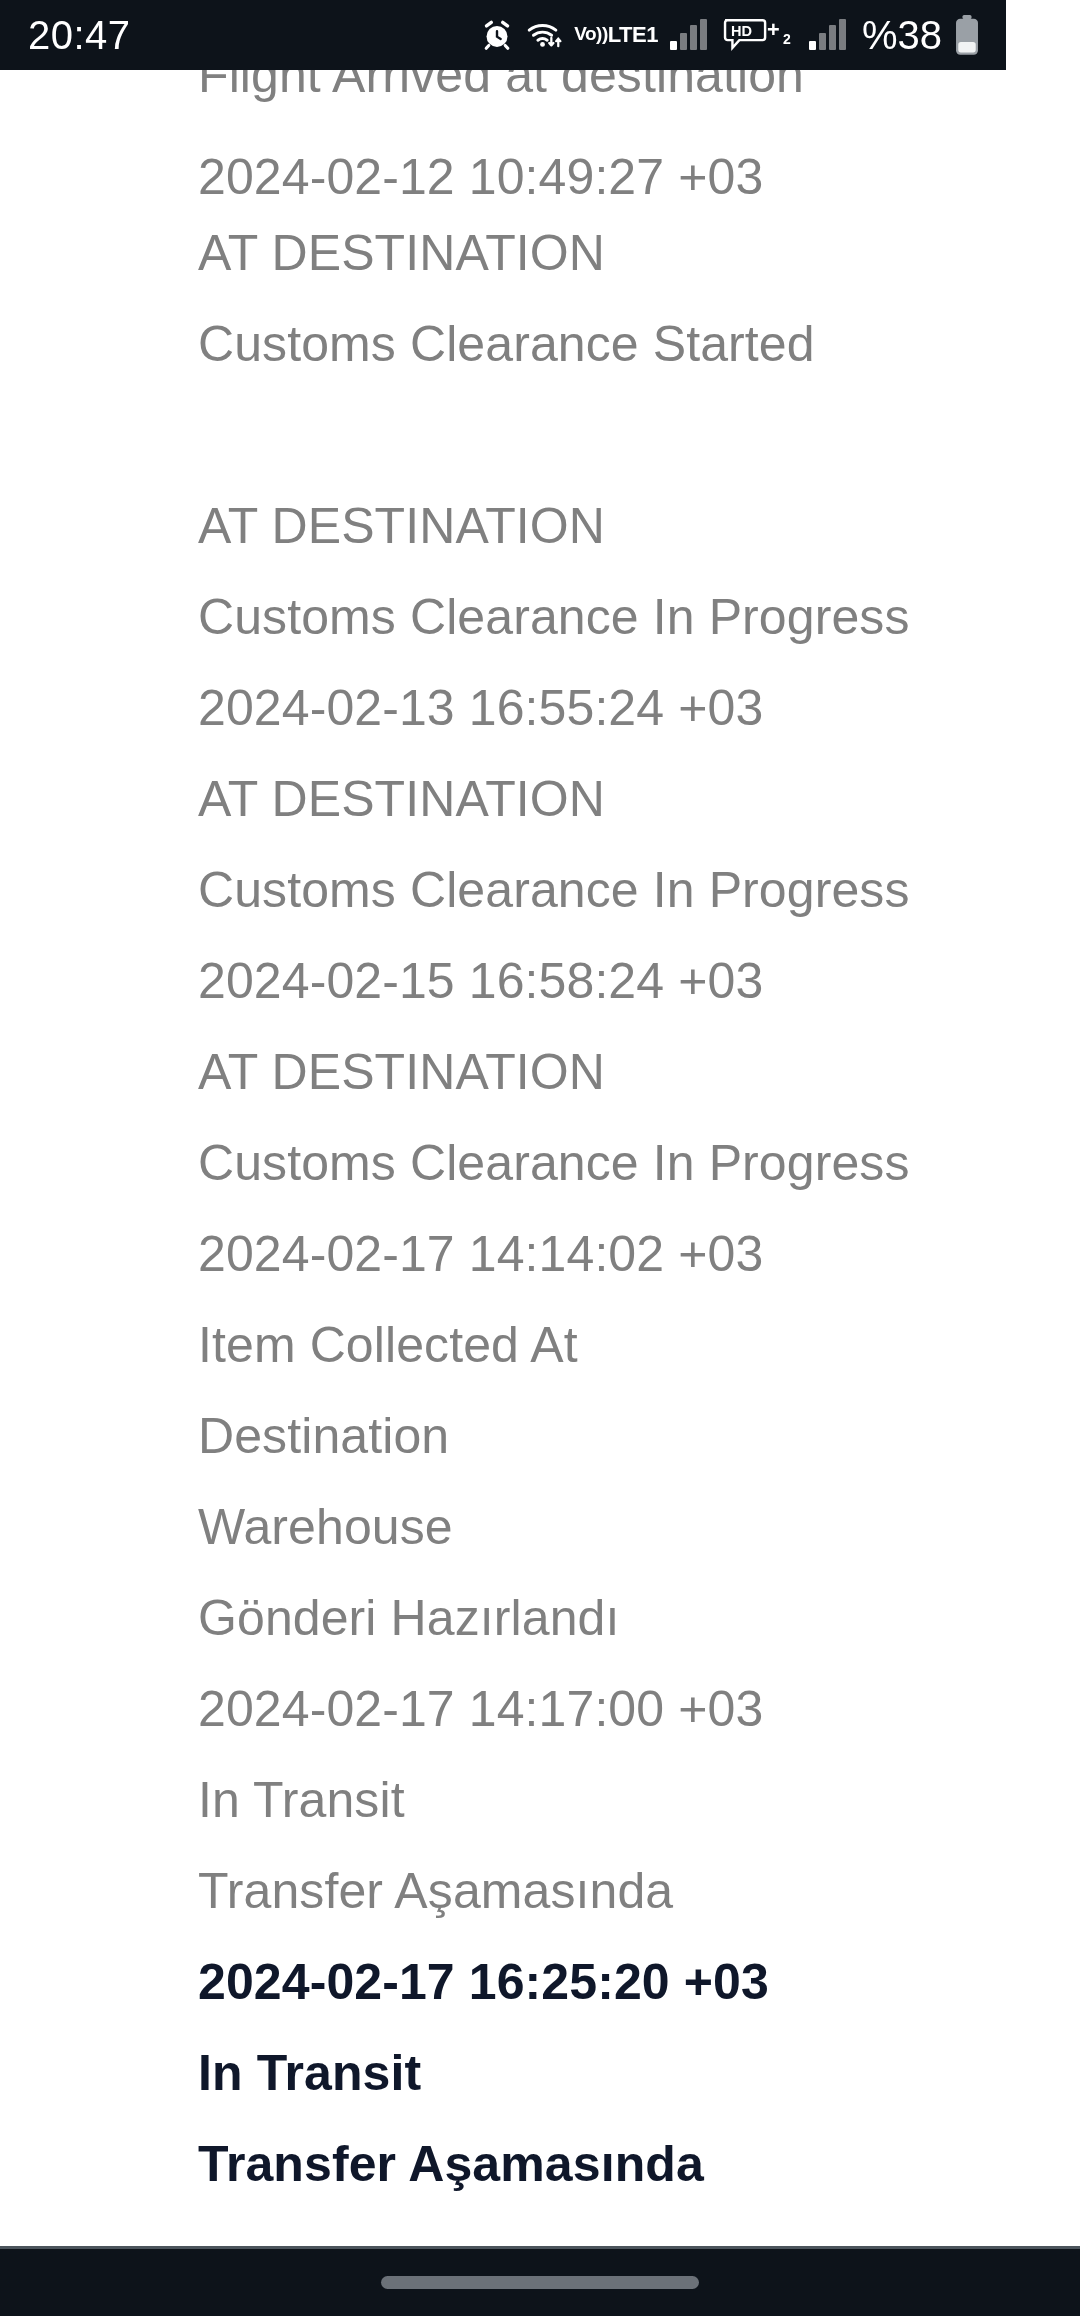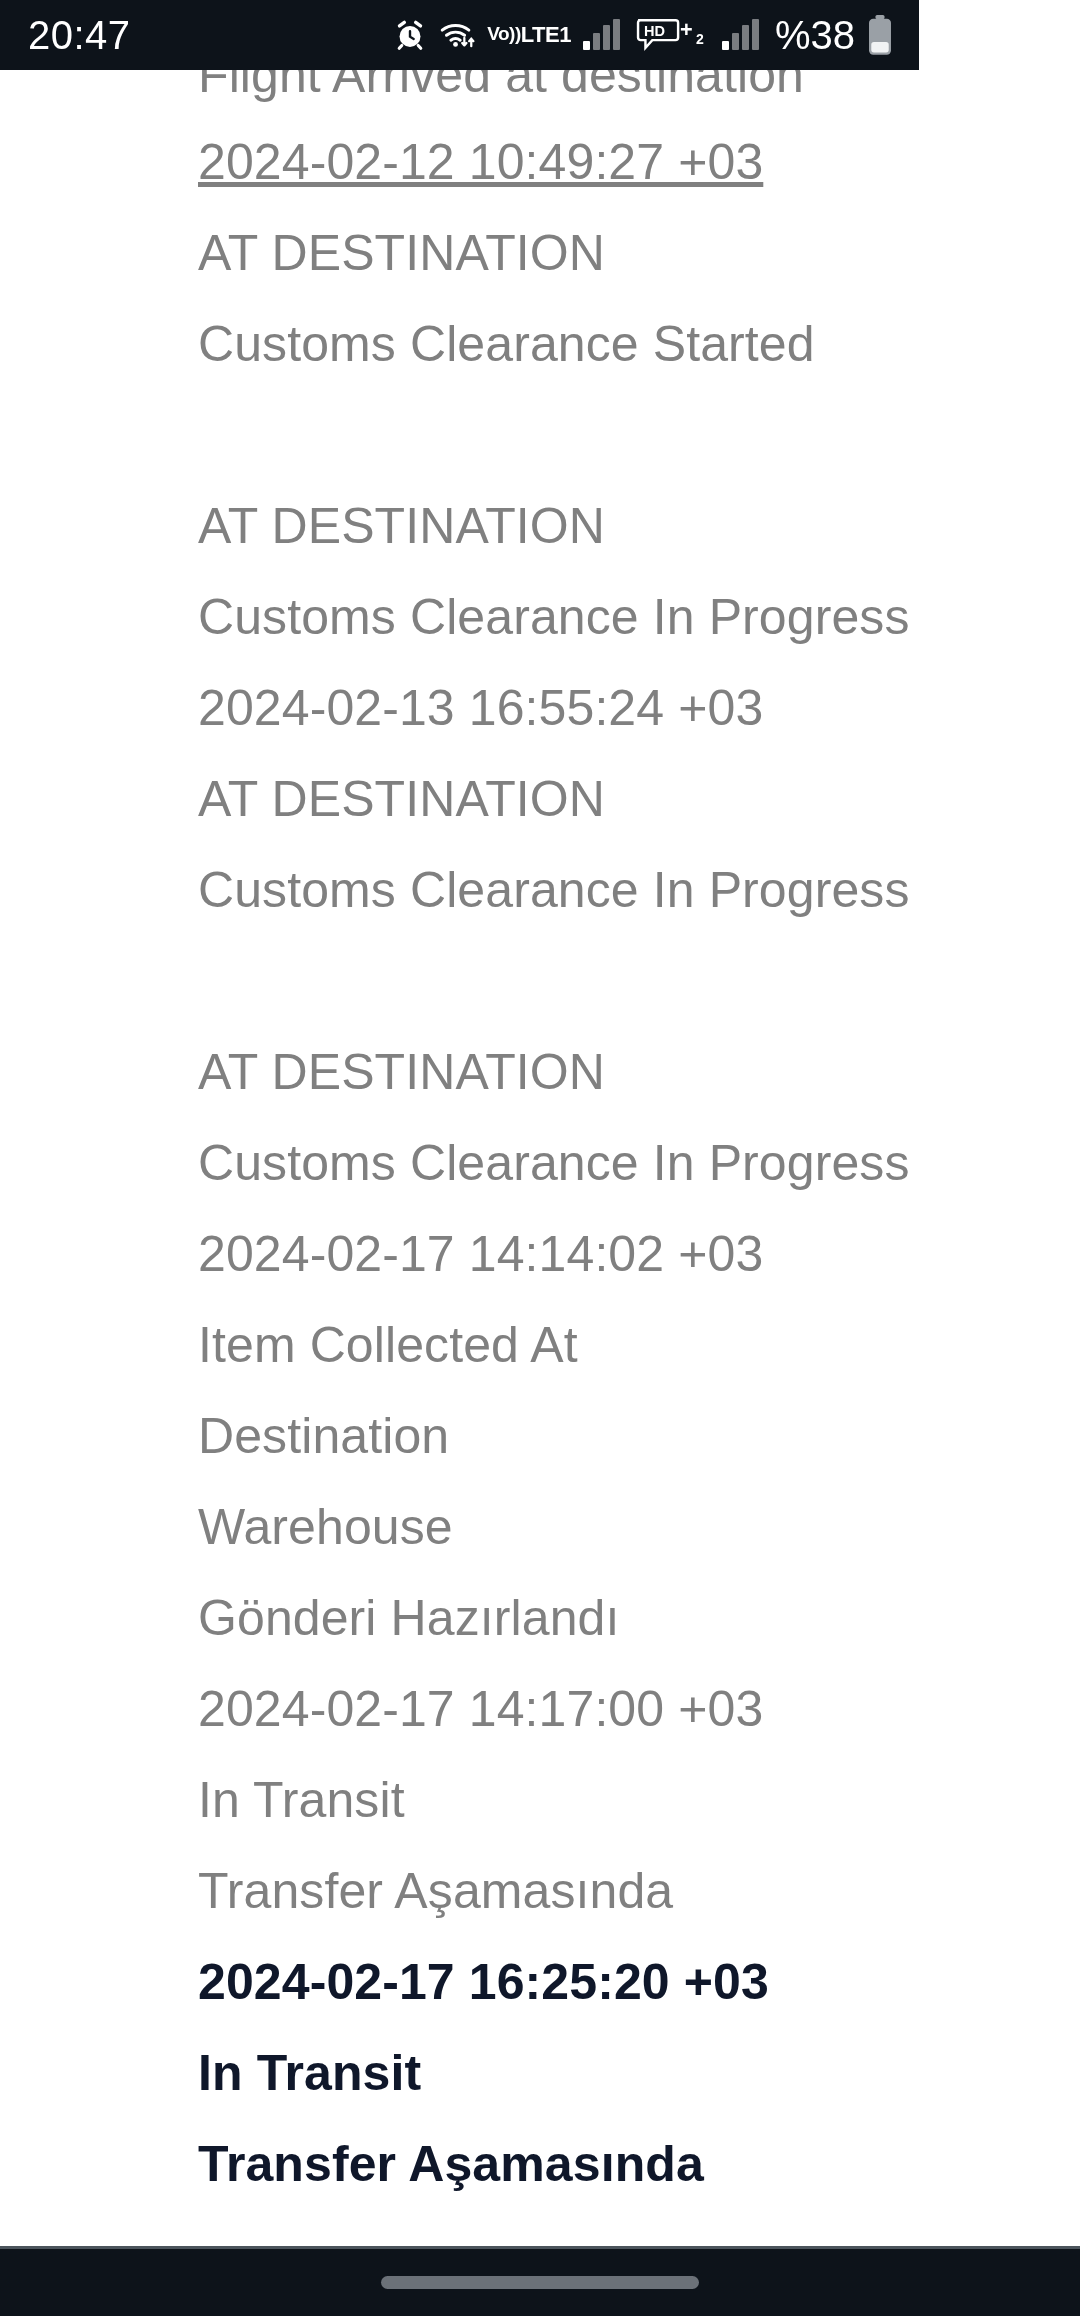--- a/index.html
+++ b/index.html
@@ -6,21 +6,21 @@
   html, body {
     width:1080px; height:2316px;
     background:#ffffff;
     font-family:"Liberation Sans", sans-serif;
     overflow:hidden;
   }
   #screen { position:relative; width:1080px; height:2316px; background:#ffffff; overflow:hidden; }
 
   
   .statusbar{
-    position:absolute; top:0; left:0; width:919px; height:70px;
+    position:absolute; top:0; left:0; width:1006px; height:70px;
     background:#0d131a; color:#ffffff;
     display:flex; align-items:center; justify-content:space-between;
     padding:0 26px 0 28px; z-index:50;
   }
   .sb-clock{ font-size:40px; letter-spacing:.5px; line-height:1; font-weight:400; }
   .sb-right{ display:flex; align-items:center; gap:12px; }
   .sb-ic{ display:flex; align-items:center; justify-content:flex-end; }
   .sb-volte{ display:flex; align-items:flex-start; line-height:.92; margin-left:-4px;}
   .sb-volte .v1{ font-size:19px; font-weight:700; letter-spacing:-.5px;}
   .sb-volte .v2{ font-size:22px; font-weight:700; letter-spacing:-.5px;}
@@ -56,28 +56,29 @@
   }
   .nav-pill{ width:318px; height:13px; border-radius:7px; background:#6b7178; }
 </style>
 </head>
 <body>
 
 <div id="screen">
 
   <div class="content" id="content">
       <div class="line" style="top: 50px;">Flight Arrived at destination</div>
-      <div class="line" style="top: 137px; text-decoration: underline;">2024-02-12 10:49:27 +03</div>
+      <div class="line" style="top: 152px;">2024-02-12 10:49:27 +03</div>
       <div class="line" style="top: 228px;">AT DESTINATION</div>
       <div class="line" style="top: 319px;">Customs Clearance Started</div>
       <div class="line" style="top: 501px;">AT DESTINATION</div>
       <div class="line" style="top: 592px;">Customs Clearance In Progress</div>
       <div class="line" style="top: 683px;">2024-02-13 16:55:24 +03</div>
       <div class="line" style="top: 774px;">AT DESTINATION</div>
       <div class="line" style="top: 865px;">Customs Clearance In Progress</div>
+      <div class="line" style="top: 956px;">2024-02-15 16:58:24 +03</div>
       <div class="line" style="top: 1047px;">AT DESTINATION</div>
       <div class="line" style="top: 1138px;">Customs Clearance In Progress</div>
       <div class="line" style="top: 1229px;">2024-02-17 14:14:02 +03</div>
       <div class="line" style="top: 1320px;">Item Collected At</div>
       <div class="line" style="top: 1411px;">Destination</div>
       <div class="line" style="top: 1502px;">Warehouse</div>
       <div class="line" style="top: 1593px;">Gönderi Hazırlandı</div>
       <div class="line" style="top: 1684px;">2024-02-17 14:17:00 +03</div>
       <div class="line" style="top: 1775px;">In Transit</div>
       <div class="line" style="top: 1866px;">Transfer Aşamasında</div>

